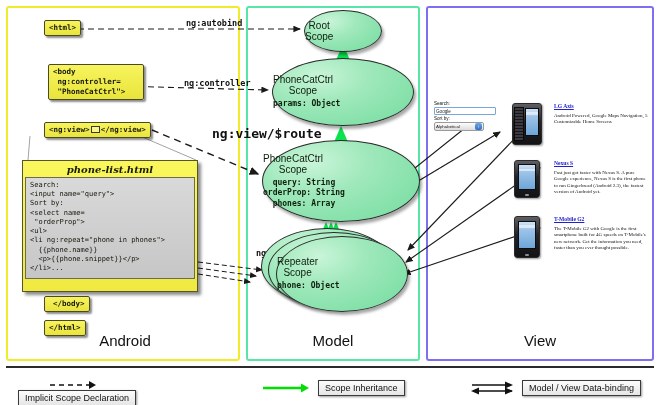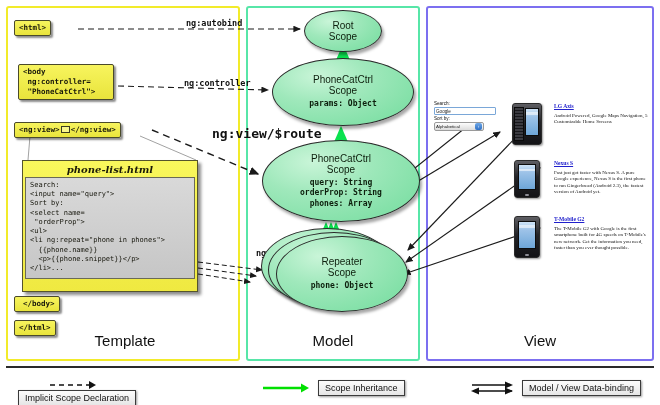--- a/index.html
+++ b/index.html
@@ -41,20 +41,21 @@
     border:1px solid #4a4a2a;
     border-radius:2px;
     font-family:"DejaVu Sans Mono", monospace;
     font-weight:bold;
     font-size:7.5px;
     color:#17170a;
     padding:2px 4px;
     line-height:1.35;
     box-shadow:2px 2px 2px rgba(0,0,0,0.45);
     white-space:pre;
+    margin-left:30px;
   }
   .tag-html   { left:14px; top:20px;  }
   .tag-body   { left:18px; top:64px;  width:96px; }
   .tag-ngview { left:14px; top:122px; }
   .tag-bodyend{ left:14px; top:296px;padding-left:8px; }
   .tag-htmlend{ left:14px; top:320px; }
 
   .ngview-slot {
     display:inline-block;
     width:9px; height:7px;
@@ -99,21 +100,21 @@
   .scope {
     position:absolute;
     border-radius:50%;
     border:1px solid #2a2a2a;
     background:radial-gradient(ellipse at 32% 26%, #c9f5d8 0%, #9fe8bb 38%, #72dc9d 100%);
     box-shadow:2px 3px 3px rgba(0,0,0,0.35);
     text-align:center;
     color:#10200f;
     display:flex;
     flex-direction:column;
-    align-items:center;
+    align-items:flex-start;
     justify-content:center;
   }
   .scope .title {
     font-size:10px;
     font-family:"Liberation Sans", sans-serif;
     color:#0d1f0d;
     line-height:1.12;
   }
   .scope .props {
     font-family:"DejaVu Sans Mono", monospace;
@@ -410,21 +411,21 @@
   </div>
   <div class="phone-entry" style="left:554px; top:160px;">
     <div class="phone-name">Nexus S</div>
     <div class="phone-snippet">Fast just got faster with Nexus S. A pure Google experience, Nexus S is the first phone to run Gingerbread (Android 2.3), the fastest version of Android yet.</div>
   </div>
   <div class="phone-entry" style="left:554px; top:216px;">
     <div class="phone-name">T-Mobile G2</div>
     <div class="phone-snippet">The T-Mobile G2 with Google is the first smartphone built for 4G speeds on T-Mobile's new network. Get the information you need, faster than you ever thought possible.</div>
   </div>
 
-  <div class="col-label lbl-template">Template</div>
+  <div class="col-label lbl-template">Android</div>
   <div class="col-label lbl-model">Model</div>
   <div class="col-label lbl-view">View</div>
 
   <div class="legend-rule"></div>
 
   <div class="legend-item lg-1">
     <svg class="lg-arrow" width="48" height="10" viewBox="0 0 48 10">
       <path d="M1,5 L40,5" stroke="#111" stroke-width="1.6" fill="none" stroke-dasharray="5,4"></path>
       <path d="M40,1 L47,5 L40,9 z" fill="#111"></path>
     </svg>

